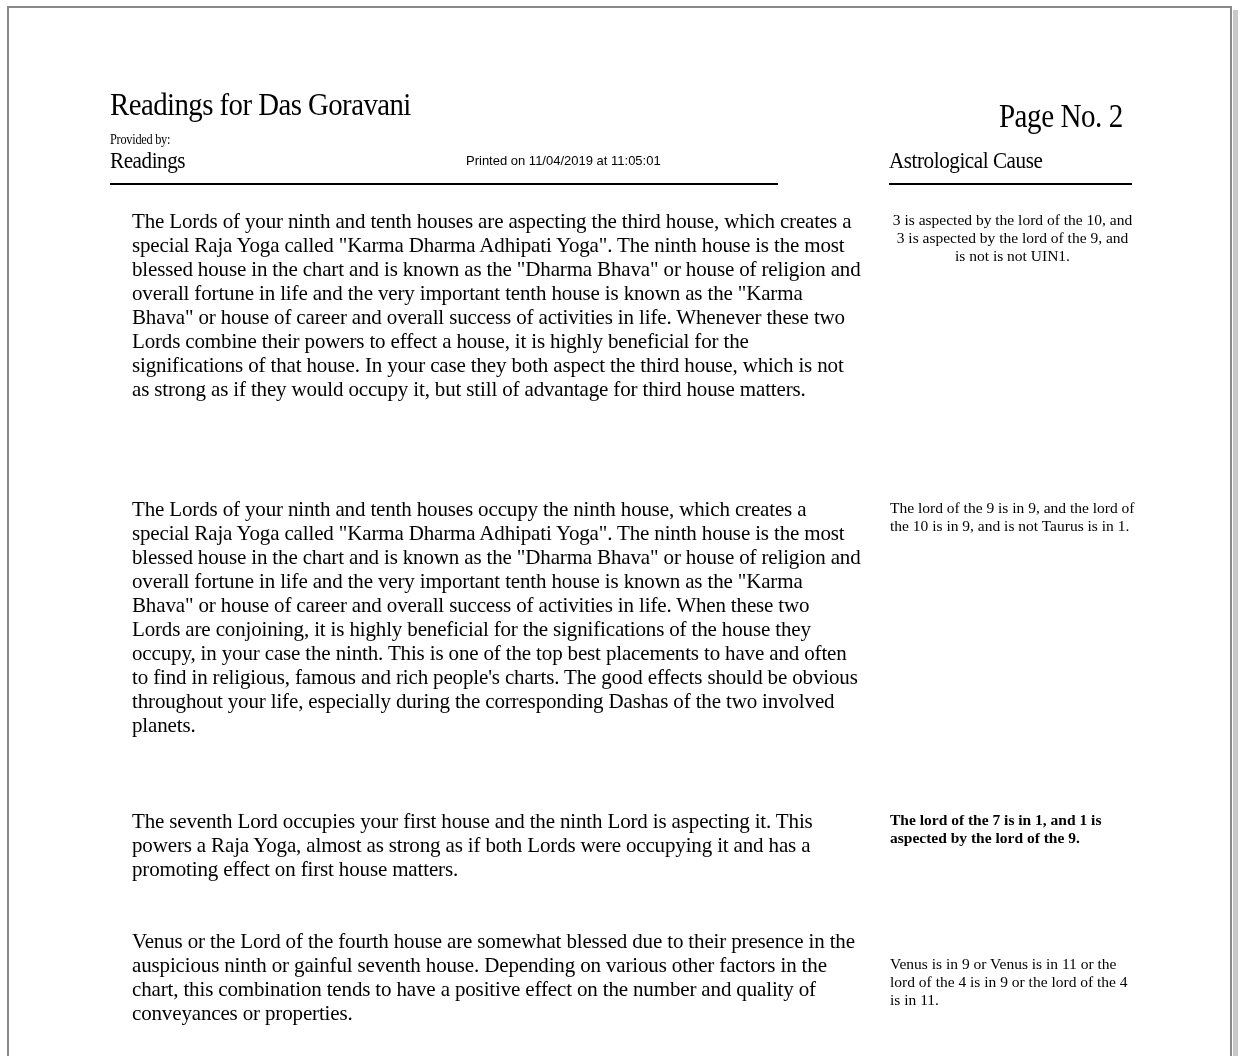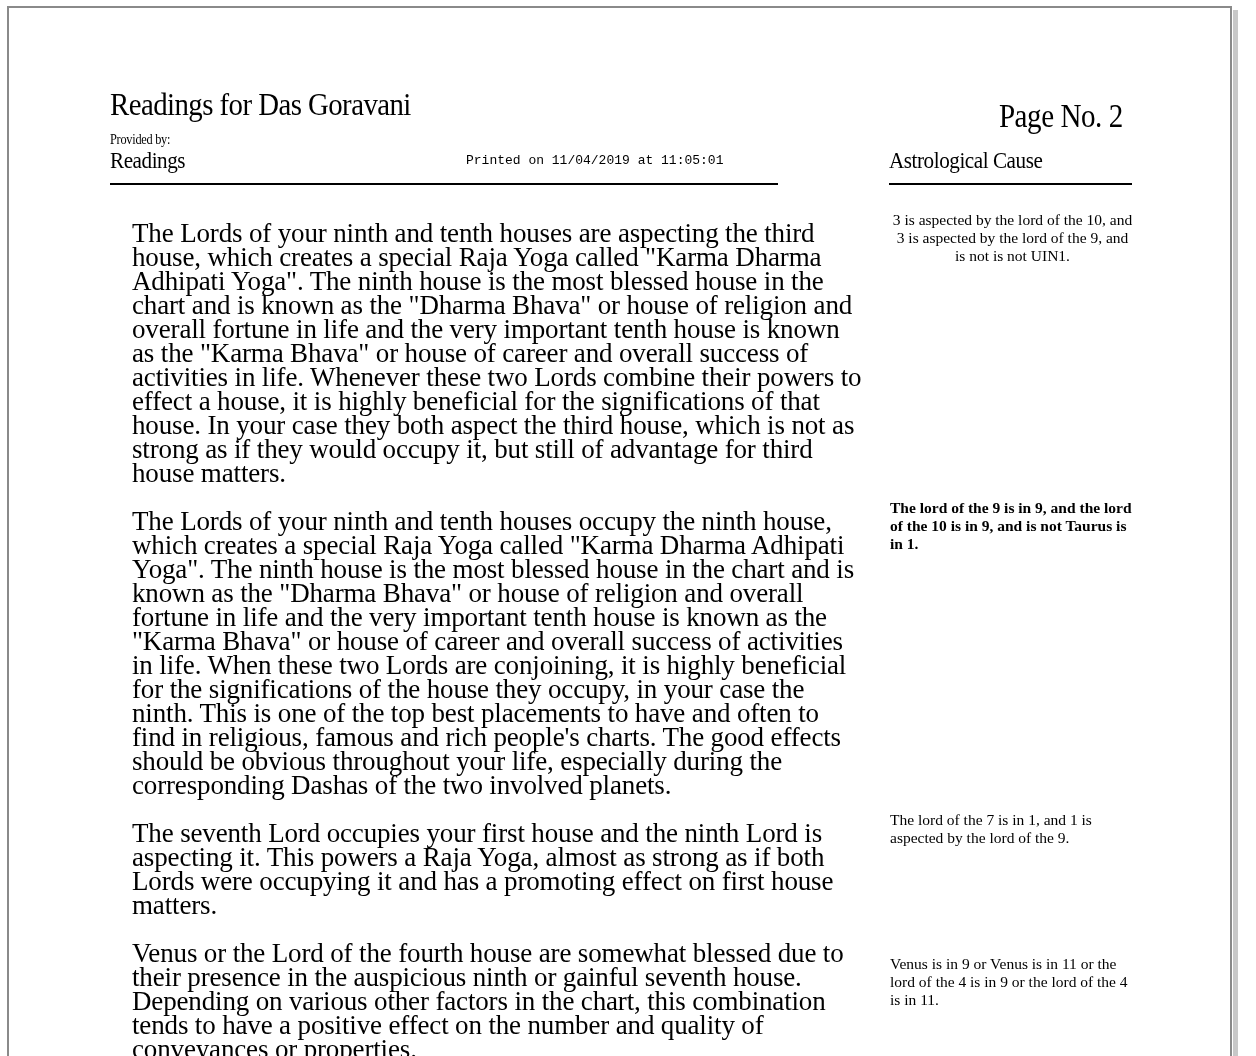--- a/index.html
+++ b/index.html
@@ -7,34 +7,34 @@
     .page {
       position: absolute; left: 7px; top: 6px; width: 1225px; height: 1060px;
       border: 2px solid #8a8a8a; border-bottom: none; background: #ffffff;
       box-sizing: border-box;
     }
     .page-shadow {
       position: absolute; left: 1233px; top: 10px; width: 5px; height: 1046px;
       background: #c8c8c8;
     }
     .serif { font-family: "Liberation Serif", "DejaVu Serif", serif; color: #000; }
-    .sans { font-family: Liberation Mono, monospace; color: #000; }
+    .sans { font-family: Liberation Sans, sans-serif; color: #000; }
     .abs { position: absolute; white-space: nowrap; }
 
     .title { left: 110px; top: 86px; font-size: 32px; letter-spacing: -0.6px; transform: scaleX(0.9); transform-origin: left top; }
     .provided { left: 110px; top: 132px; font-size: 14px; letter-spacing: -0.3px; transform: scaleX(0.88); transform-origin: left top; }
     .provider { left: 110px; top: 147px; font-size: 24px; letter-spacing: -0.5px; transform: scaleX(0.88); transform-origin: left top; }
     .printed { left: 466px; top: 153px; font-size: 13px; }
     .pageno { right: 133px; top: 98px; font-size: 33px; letter-spacing: -0.5px; transform: scaleX(0.88); transform-origin: right top; }
     .cause-head { left: 889px; top: 147px; font-size: 24px; letter-spacing: -0.5px; transform: scaleX(0.88); transform-origin: left top; }
     .rule { position: absolute; height: 2px; background: #000; top: 183px; }
     .rule-left { left: 110px; width: 668px; }
     .rule-right { left: 889px; width: 243px; }
 
-    .reading { position: absolute; left: 132px; width: 730px; font-size: 27px; line-height: 24px; letter-spacing: -0.15px; margin-top: 12px; }
+    .reading { position: absolute; left: 132px; width: 730px; font-size: 21px; line-height: 24px; letter-spacing: -0.15px; }
     .cause { position: absolute; left: 890px; width: 245px; font-size: 15.5px; line-height: 18px; }
   </style>
 </head>
 <body>
 
 <div class="page-shadow"></div>
 <div class="page"></div>
 
 <div class="abs serif title">Readings for Das Goravani</div>
 <div class="abs serif provided">Provided by:</div>
@@ -42,19 +42,19 @@
 <div class="abs sans printed">Printed on 11/04/2019 at 11:05:01</div>
 <div class="abs serif pageno">Page No. 2</div>
 <div class="abs serif cause-head">Astrological Cause</div>
 <div class="rule rule-left"></div>
 <div class="rule rule-right"></div>
 
 <div class="reading serif" style="top:209px;">The Lords of your ninth and tenth houses are aspecting the third house, which creates a special Raja Yoga called "Karma Dharma Adhipati Yoga". The ninth house is the most blessed  house in the chart and is known as the "Dharma Bhava"  or house of religion and overall fortune in life and the very important tenth house is known as the "Karma Bhava" or house of career and overall success of activities in life. Whenever these two Lords combine their powers to effect a house, it is highly beneficial for the significations of that house. In your case they both aspect the third house, which is not as strong as if they would occupy it, but still of advantage for third house matters.</div>
 <div class="cause serif" style="top:211px;text-align:center;">3 is aspected by the lord of the 10, and  3 is aspected by the lord of the 9, and  is not is not UIN1.</div>
 
 <div class="reading serif" style="top:497px;">The Lords of your ninth and tenth houses occupy the ninth house, which creates a special Raja Yoga called "Karma Dharma Adhipati Yoga". The ninth house is the most blessed  house in the chart and is known as the "Dharma Bhava"  or house of religion and overall fortune in life and the very important tenth house is known as the "Karma Bhava" or house of career and overall success of activities in life. When these two Lords are conjoining, it is highly beneficial for the significations of the house they occupy, in your case the ninth. This is one of the top best placements to have and often to find in religious, famous and rich people's charts. The good effects should be obvious throughout your life, especially during the corresponding Dashas of the two involved planets.</div>
-<div class="cause serif" style="top:499px;font-weight:bold;">The lord of the 9 is in 9, and  the lord of the 10 is in 9, and  is not Taurus is in 1.</div>
+<div class="cause serif" style="top:499px;">The lord of the 9 is in 9, and  the lord of the 10 is in 9, and  is not Taurus is in 1.</div>
 
 <div class="reading serif" style="top:809px;">The seventh Lord occupies your first house and the ninth Lord is aspecting it. This powers a Raja Yoga, almost as strong as if both Lords were occupying it and has a promoting effect on first house matters.</div>
-<div class="cause serif" style="top:811px;">The lord of the 7 is in 1, and  1 is aspected by the lord of the 9.</div>
+<div class="cause serif" style="top:811px;font-weight:bold;">The lord of the 7 is in 1, and  1 is aspected by the lord of the 9.</div>
 
 <div class="reading serif" style="top:929px;">Venus or the Lord of the fourth house are somewhat blessed due to their presence in the auspicious ninth or gainful seventh house. Depending on various other factors in the chart, this combination tends to have a positive effect on the number and quality of conveyances or properties.</div>
 <div class="cause serif" style="top:955px;">Venus is in 9 or Venus is in 11 or the lord of the 4 is in 9 or the lord of the 4 is in 11.</div>
 
 </body></html>

